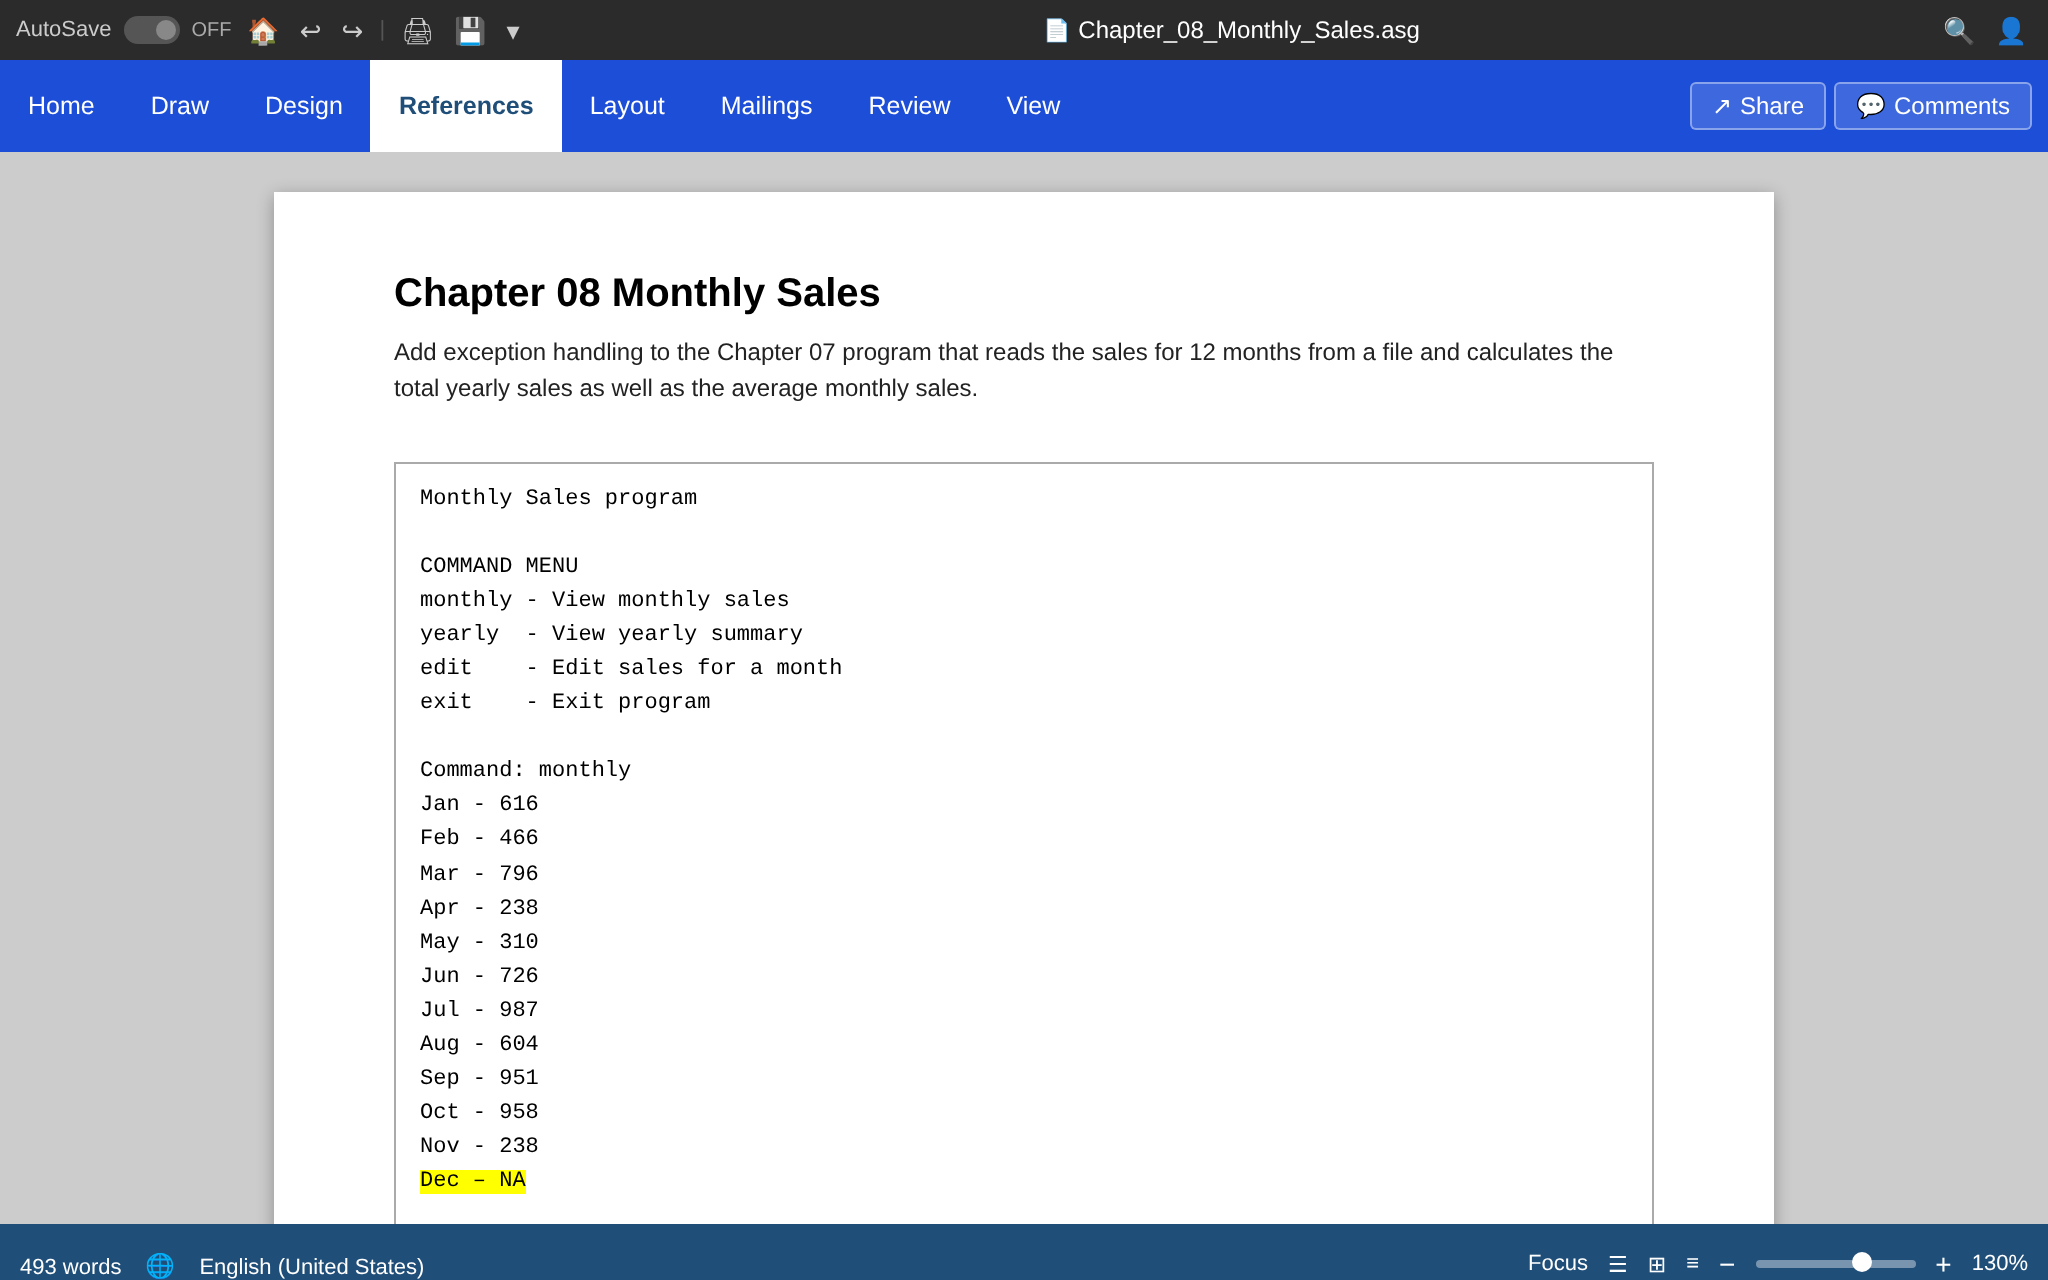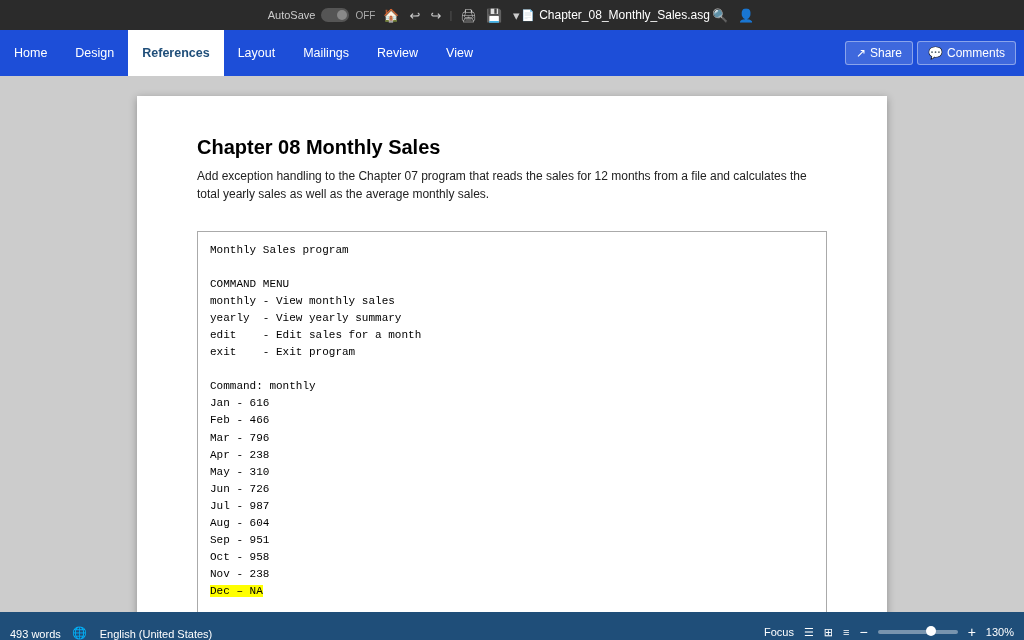--- a/index.html
+++ b/index.html
@@ -4,21 +4,21 @@
   <style>
     * { margin: 0; padding: 0; box-sizing: border-box; }
     body { font-family: 'Segoe UI', Arial, sans-serif; font-size: 13px; background: #f0f0f0; color: #000; overflow: hidden; }
 
     
     .titlebar {
       height: 30px;
       background: #2b2b2b;
       display: flex;
       align-items: center;
-      justify-content: center;
+      justify-content: space-between;
       padding: 0 8px;
       color: #ccc;
       font-size: 11px;
     }
     .titlebar-left { display: flex; align-items: center; gap: 6px; }
     .titlebar-center { display: flex; align-items: center; gap: 4px; color: #ddd; font-size: 11px; }
     .titlebar-right { display: flex; align-items: center; gap: 6px; }
     .toggle-off {
       background: #555;
       border-radius: 8px;
@@ -180,20 +180,21 @@
     <span class="file-title">Chapter_08_Monthly_Sales.asg</span>
   </div>
   <div class="titlebar-right">
     <span class="tb-icon">🔍</span>
     <span class="tb-icon">👤</span>
   </div>
 </div>
 
 <div class="ribbon">
   <div class="ribbon-tab">Home</div>
+  <div class="ribbon-tab">Draw</div>
   <div class="ribbon-tab">Design</div>
   <div class="ribbon-tab active">References</div>
   <div class="ribbon-tab">Layout</div>
   <div class="ribbon-tab">Mailings</div>
   <div class="ribbon-tab">Review</div>
   <div class="ribbon-tab">View</div>
   <div class="ribbon-actions">
     <button class="ribbon-btn">
       <span>↗</span>
       <span>Share</span>

